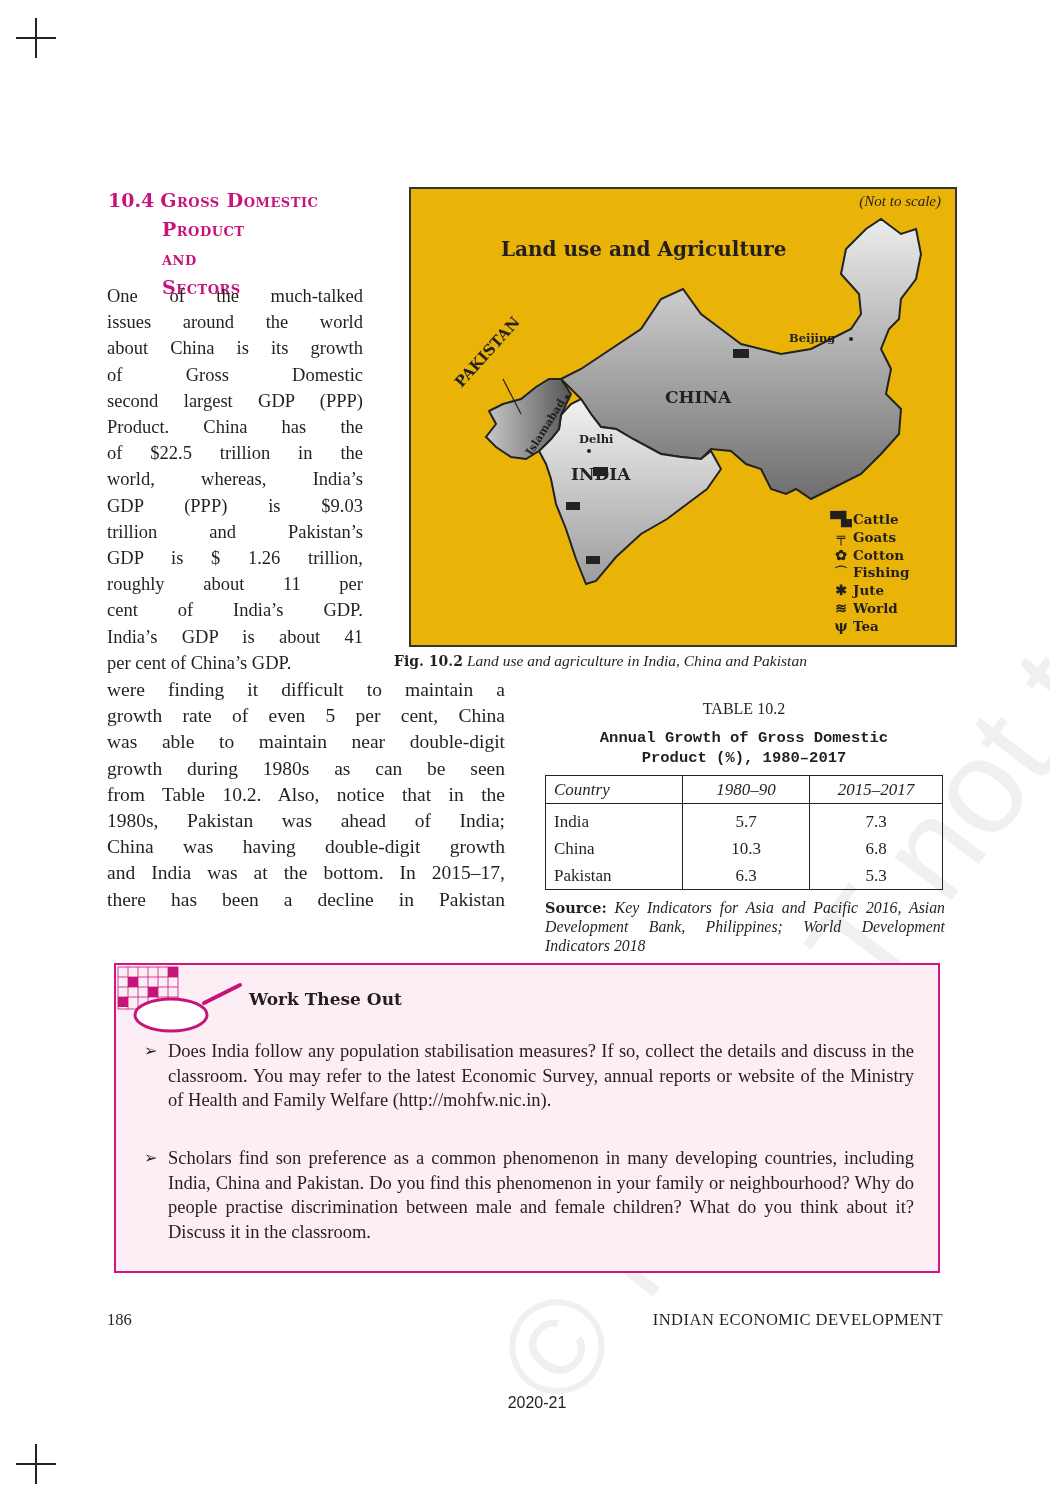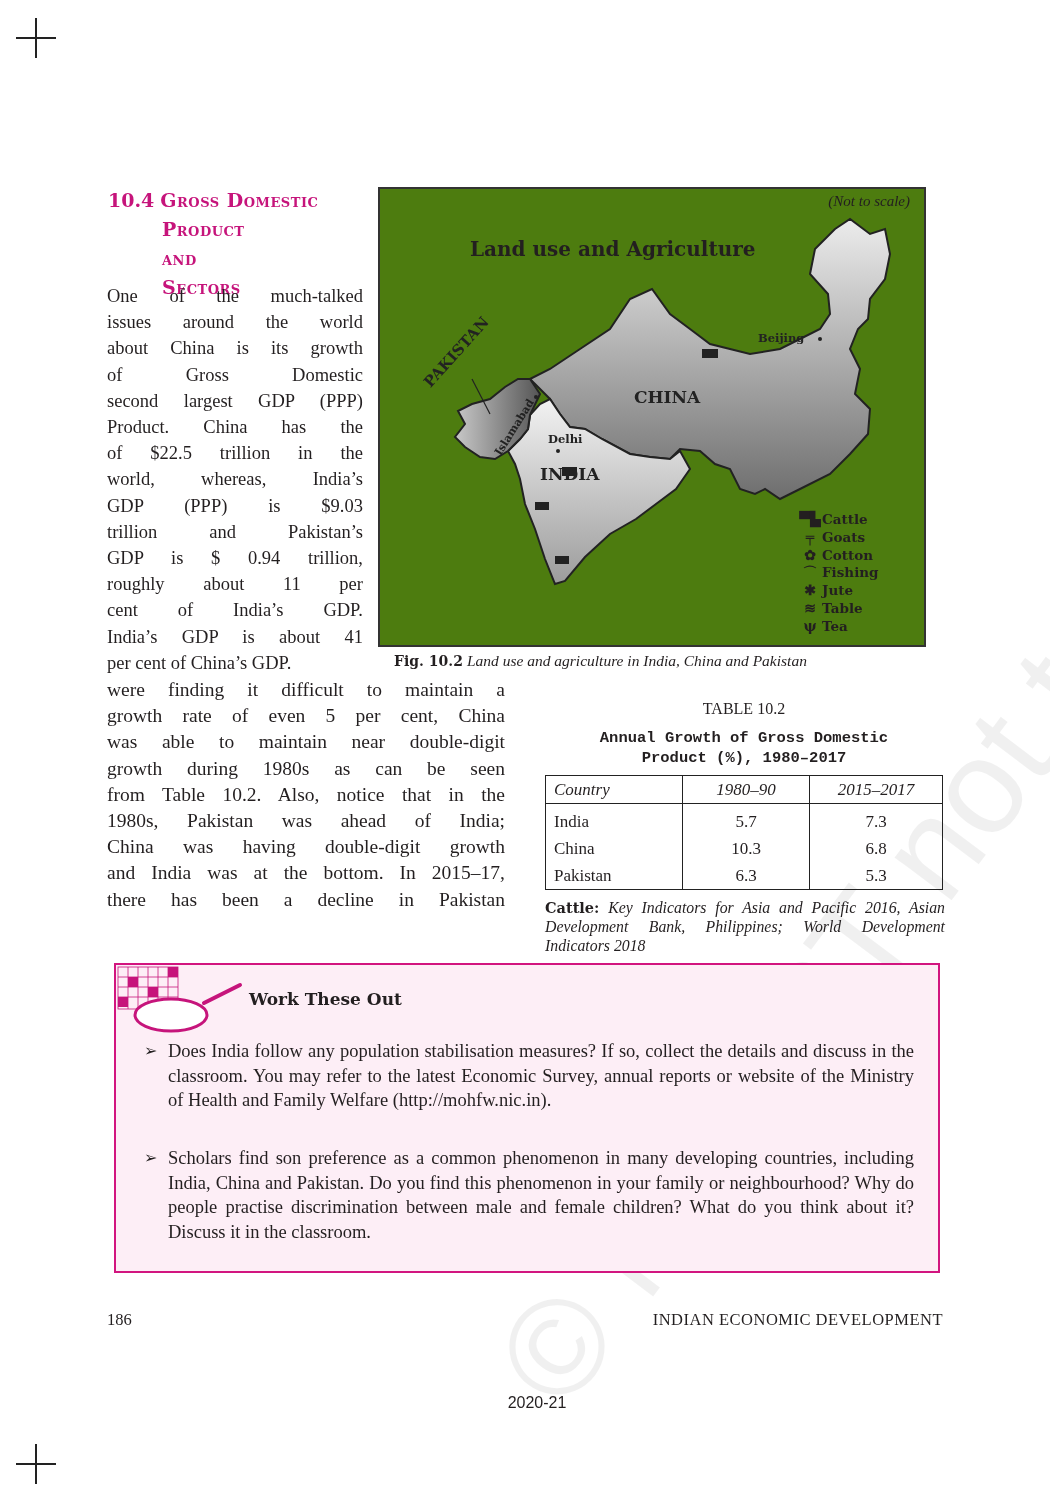--- a/index.html
+++ b/index.html
@@ -16,21 +16,21 @@
   .heading .l2,.heading .l3{padding-left:54px;display:block;flex-direction:column;}
   .heading .l2{display:flex;justify-content:space-between;}
   .sc{font-variant:small-caps;letter-spacing:0.5px;}
 
   .para1{position:absolute;left:107px;top:283px;width:256px;font-size:18.5px;line-height:26.2px;text-align:justify;text-align-last:justify;font-family:"Liberation Serif",serif;}
   .para1 span{display:block;}
   .para2{position:absolute;left:107px;top:677px;width:398px;font-size:19.5px;line-height:26.2px;font-family:"Liberation Serif",serif;}
   .para2 span{display:block;text-align:justify;text-align-last:justify;white-space:nowrap;}
   .para2 span.first{padding-left:38px;}
 
-  .mapbox{position:absolute;left:378px;top:187px;width:548px;height:460px;border:2px solid #333;box-sizing:border-box;background:#4d7c0f;overflow:hidden;}
+  .mapbox{position:absolute;left:409px;top:187px;width:548px;height:460px;border:2px solid #333;box-sizing:border-box;background:#eab308;overflow:hidden;}
   .mapbox svg{position:absolute;left:0;top:0;}
   .notscale{position:absolute;right:14px;top:4px;font-style:italic;font-size:15px;font-family:"Liberation Serif",serif;}
   .maptitle{position:absolute;left:90px;top:48px;font-weight:bold;font-size:20px;font-family:"DejaVu Serif",serif;}
   .lbl{position:absolute;font-weight:bold;font-family:"DejaVu Serif",serif;color:#222;}
   .legend{position:absolute;left:418px;top:322px;font-weight:bold;font-size:13.5px;line-height:17.8px;font-family:"DejaVu Serif",serif;}
   .legend .row{display:flex;align-items:center;}
   .legend .ic{width:24px;display:inline-block;text-align:center;font-size:14px;}
 
   .figcap{position:absolute;left:394px;top:652px;font-size:15.5px;font-family:"Liberation Serif",serif;}
   .figcap b{font-family:"DejaVu Serif",serif;font-size:14px;}
@@ -85,21 +85,21 @@
   <span>One of the much-talked</span>
   <span>issues around the world</span>
   <span>about China is its growth</span>
   <span>of Gross Domestic</span>
   <span>second largest GDP (PPP)</span>
   <span>Product. China has the</span>
   <span>of $22.5 trillion in the</span>
   <span>world, whereas, India’s</span>
   <span>GDP (PPP) is $9.03</span>
   <span>trillion and Pakistan’s</span>
-  <span>GDP is $ 0.94 trillion,</span>
+  <span>GDP is $ 1.26 trillion,</span>
   <span>roughly about 11 per</span>
   <span>cent of India’s GDP.</span>
   <span>India’s GDP is about 41</span>
   <span style="text-align-last:left">per cent of China’s GDP.</span>
 </div>
 
 <div class="mapbox">
   <svg width="544" height="456" viewBox="0 0 544 456">
     <defs>
       <linearGradient id="chinaGrad" x1="0" y1="0" x2="0" y2="1">
@@ -161,21 +161,21 @@
     <div class="row">
         <span class="ic">⌒</span>
         <span>Fishing</span>
       </div>
     <div class="row">
         <span class="ic">✱</span>
         <span>Jute</span>
       </div>
     <div class="row">
         <span class="ic">≋</span>
-        <span>Table</span>
+        <span>World</span>
       </div>
     <div class="row">
         <span class="ic">ψ</span>
         <span>Tea</span>
       </div>
   </div>
 </div>
 
 <div class="figcap">
   <b>Fig. 10.2</b><i>Land use and agriculture in India, China and Pakistan</i>
@@ -218,21 +218,21 @@
       <td>6.8</td>
     </tr>
     <tr>
       <td>Pakistan</td>
       <td>6.3</td>
       <td>5.3</td>
     </tr>
   </tbody>
 </table>
 <div class="source">
-  <b>Cattle:</b> <i>Key Indicators for Asia and Pacific 2016, Asian Development Bank, Philippines; World Development Indicators 2018</i>
+  <b>Source:</b> <i>Key Indicators for Asia and Pacific 2016, Asian Development Bank, Philippines; World Development Indicators 2018</i>
 </div>
 
 <div class="workbox">
   <svg class="work-icon" width="130" height="80" viewBox="0 0 130 80">
     <g stroke="#c6147b" stroke-width="0.8" fill="none">
       <rect x="2" y="2" width="60" height="42"></rect>
       <line x1="12" y1="2" x2="12" y2="44"></line>
         <line x1="22" y1="2" x2="22" y2="44"></line>
         <line x1="32" y1="2" x2="32" y2="44"></line>
         <line x1="42" y1="2" x2="42" y2="44"></line>

